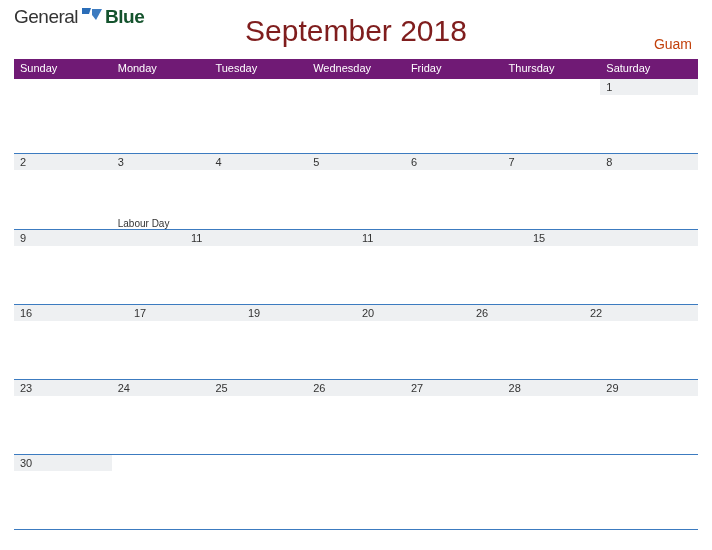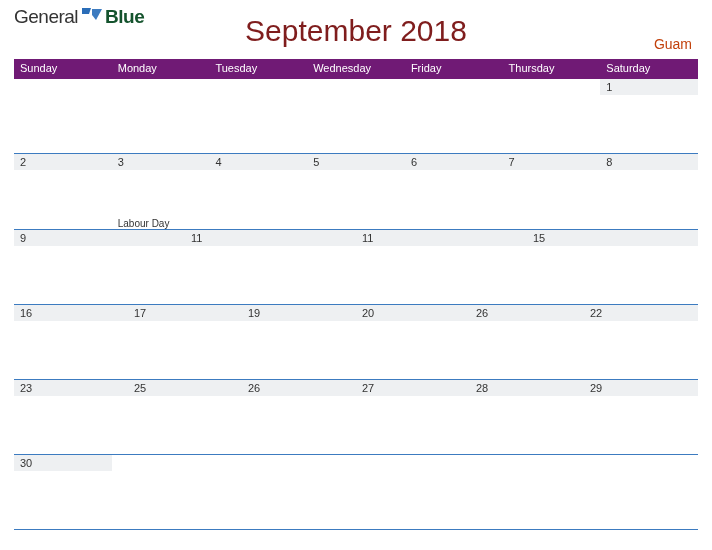--- a/index.html
+++ b/index.html
@@ -258,20 +258,25 @@
         </div>
       </div>
       <div class="week">
         <div class="daycell">
           <div class="daynum-row">
             <span class="daynum">23</span>
           </div>
         </div>
         <div class="daycell">
           <div class="daynum-row">
+            <span class="daynum">24</span>
+          </div>
+        </div>
+        <div class="daycell">
+          <div class="daynum-row">
             <span class="daynum">25</span>
           </div>
         </div>
         <div class="daycell">
           <div class="daynum-row">
             <span class="daynum">26</span>
           </div>
         </div>
         <div class="daycell">
           <div class="daynum-row">

